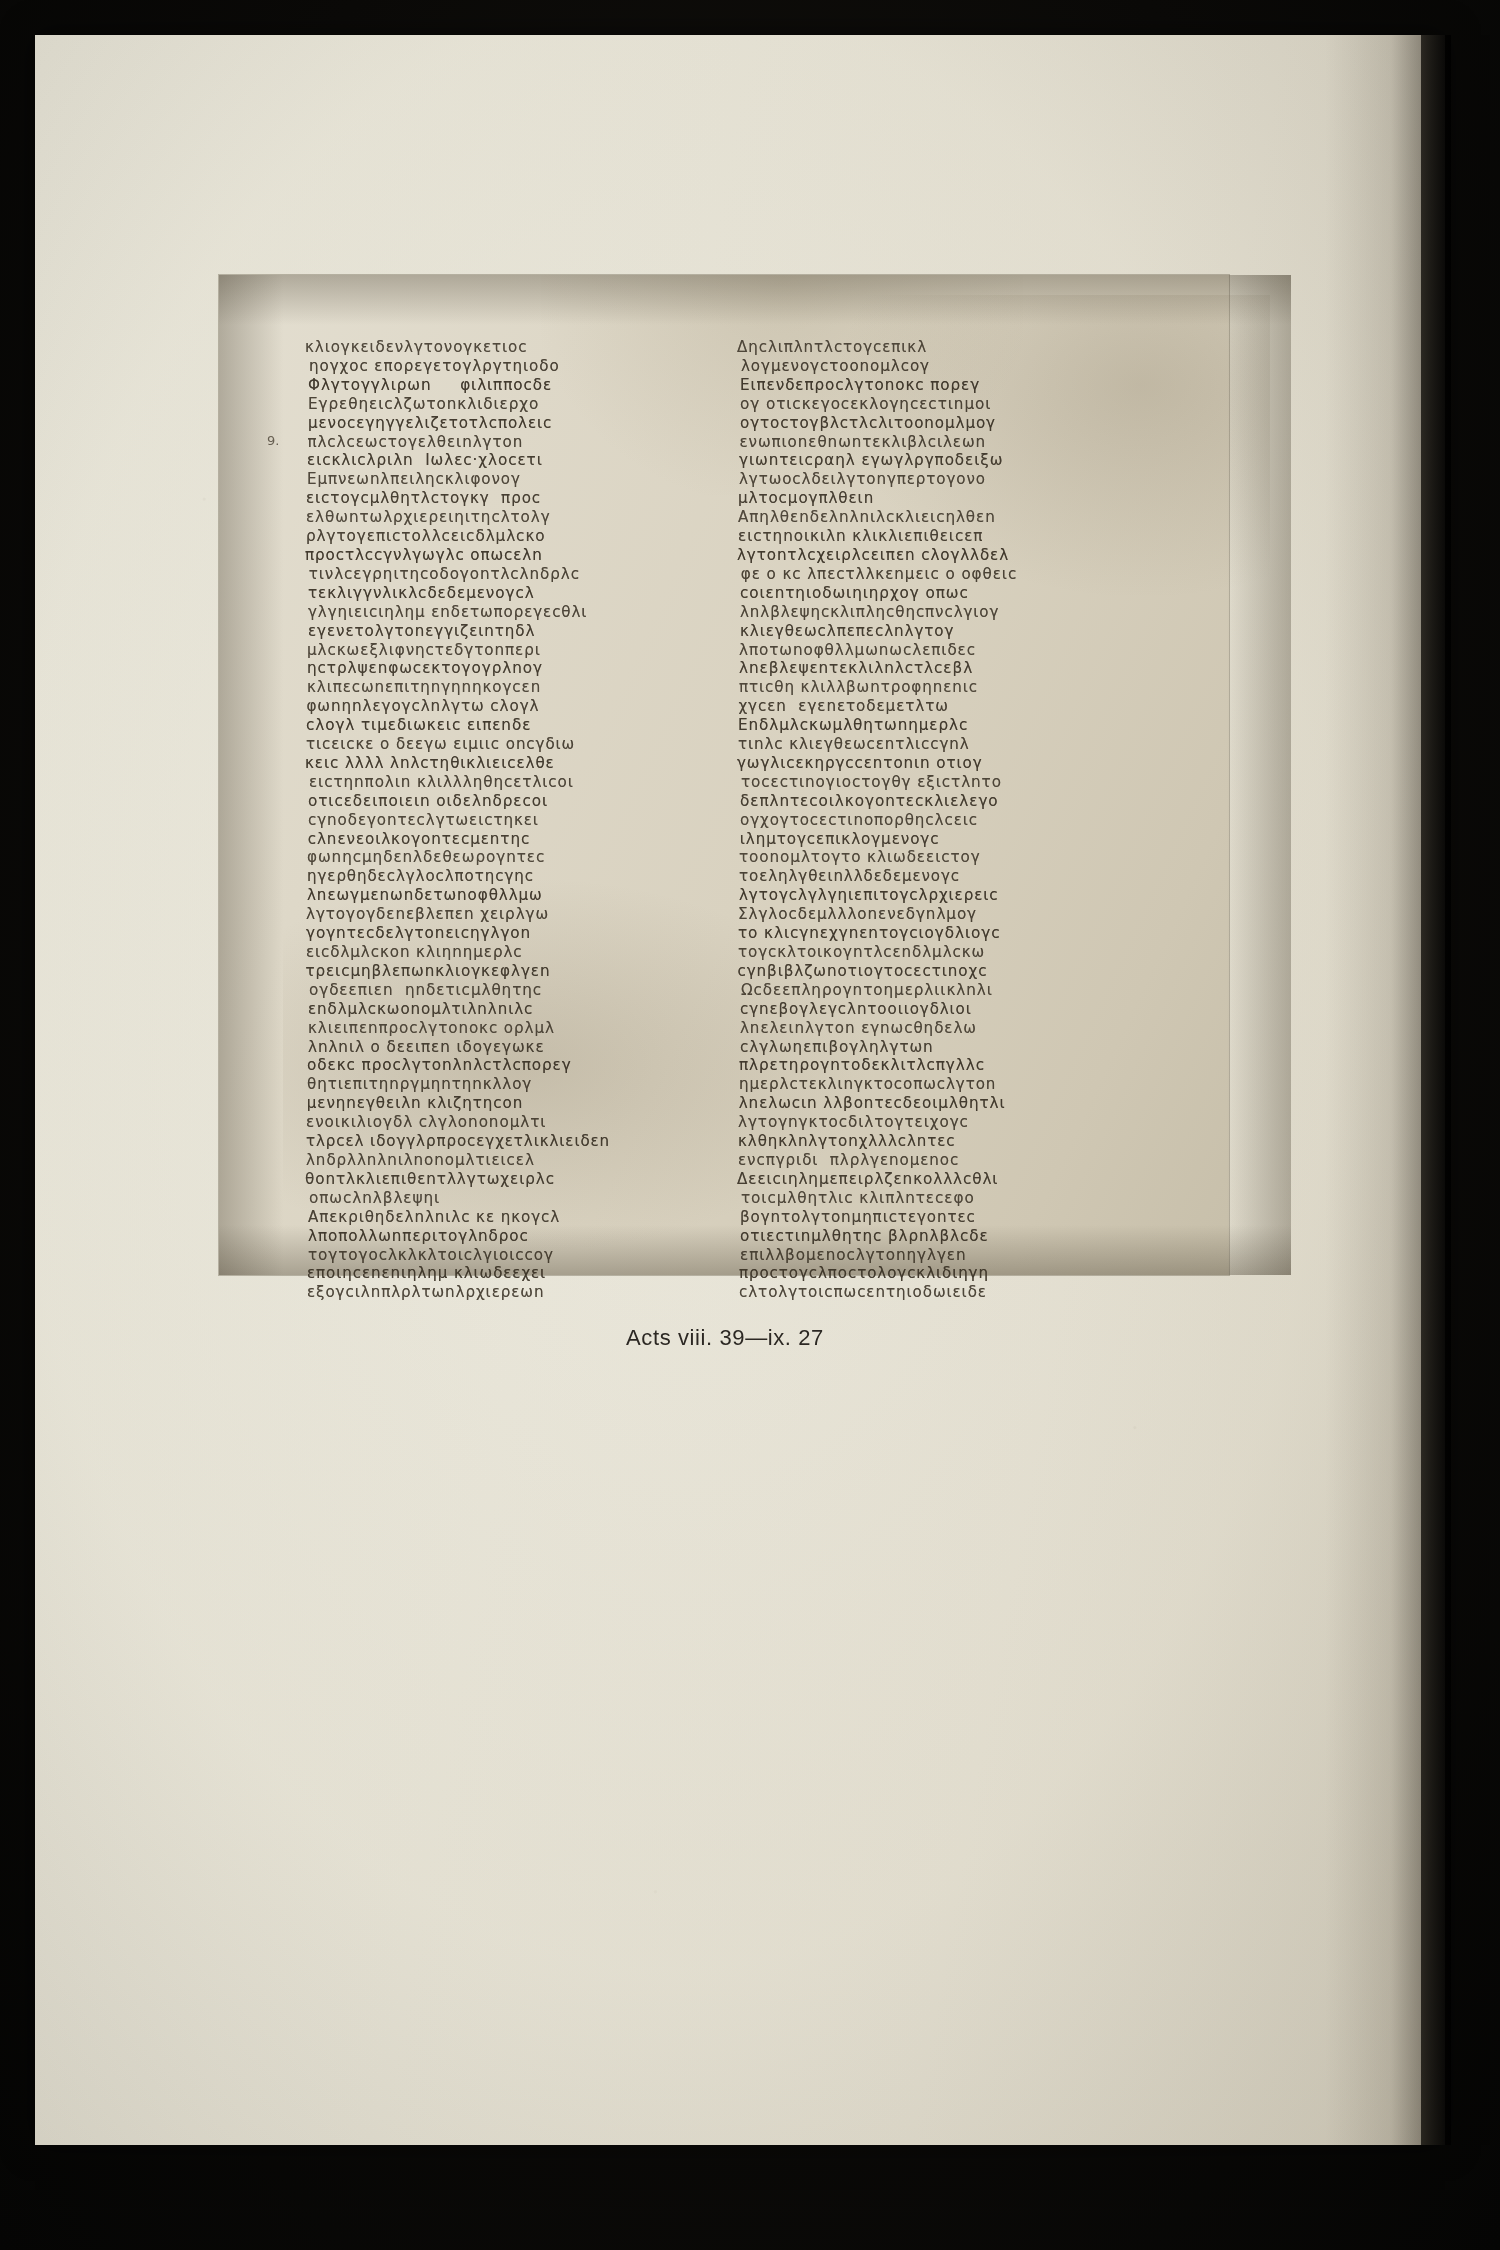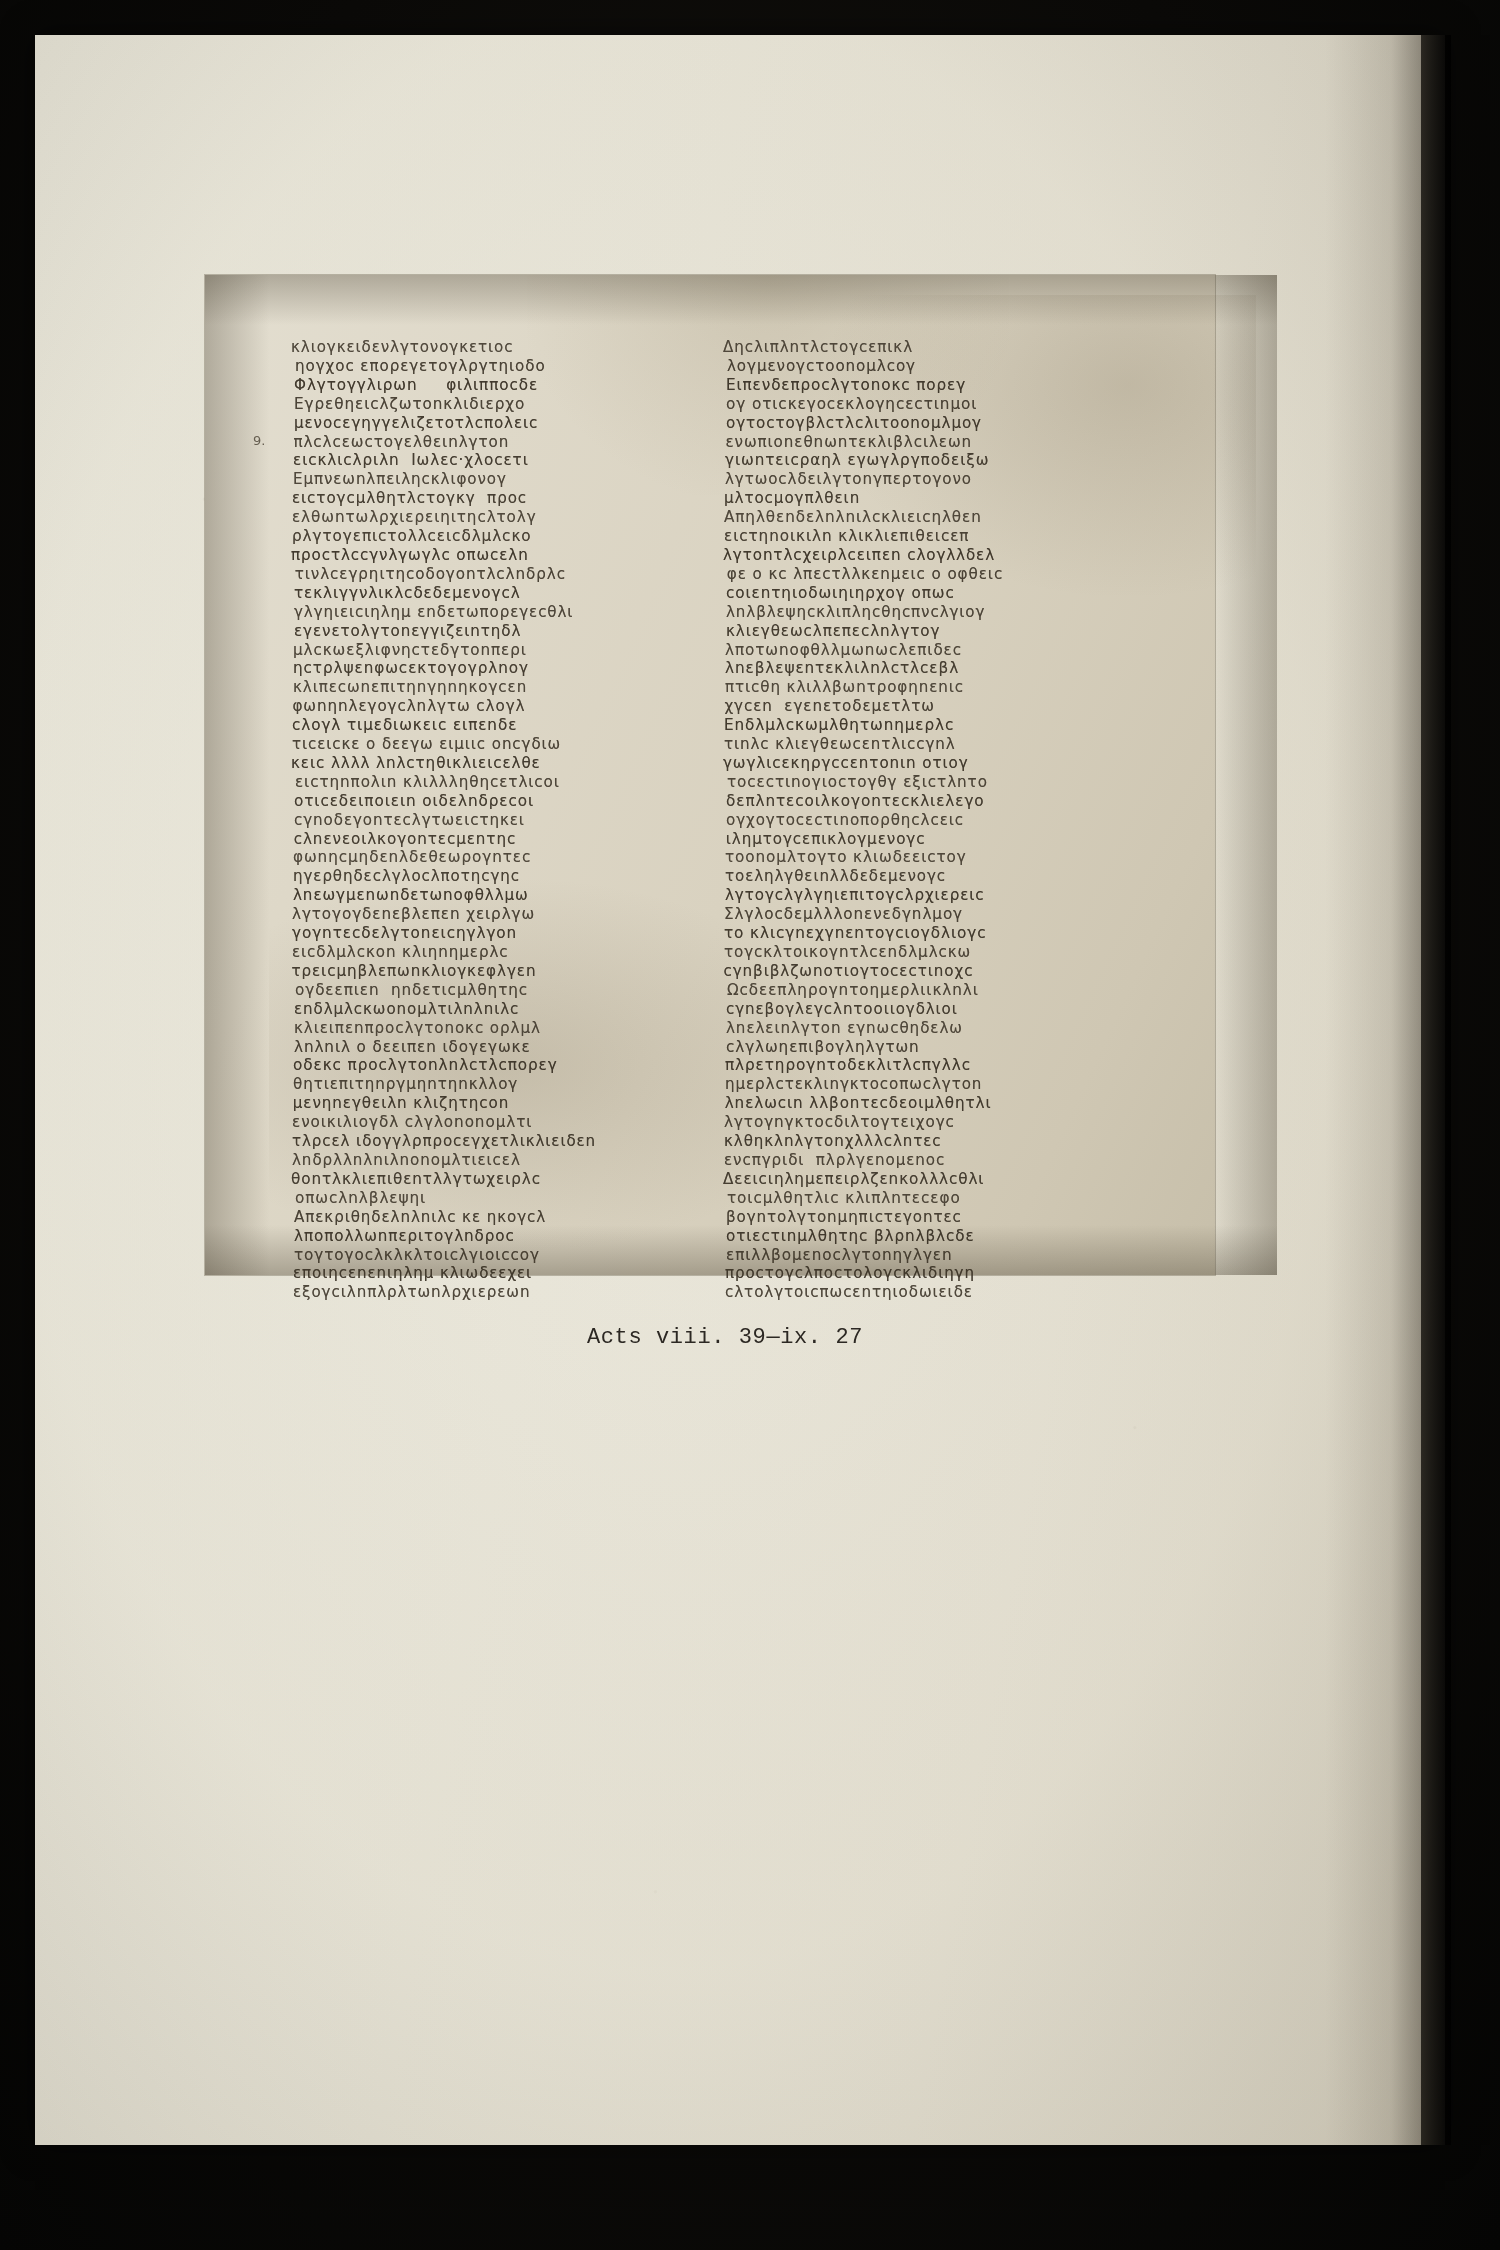--- a/index.html
+++ b/index.html
@@ -55,21 +55,21 @@
   .page-vignette {
     position: absolute;
     inset: 0;
     background: radial-gradient(ellipse at 45% 45%, rgba(255,255,255,0.08) 0%, rgba(120,105,75,0.05) 60%, rgba(60,50,30,0.16) 100%);
     pointer-events: none;
   }
 
   
   .plate-wrap {
     position: absolute;
-    left: 170px;
+    left: 184px;
     top: 240px;
     width: 1072px;
     height: 1000px;
     border-radius: 22px;
   }
   .plate {
     position: absolute;
     left: 0;
     top: 0;
     width: 1010px;
@@ -154,21 +154,21 @@
     opacity: 0.8;
   }
 
   
   .caption {
     position: absolute;
     left: 185px;
     top: 1290px;
     width: 1010px;
     text-align: center;
-    font-family: Liberation Mono, monospace;
+    font-family: Liberation Sans, sans-serif;
     font-size: 22px;
     letter-spacing: 0.6px;
     color: #2c2823;
   }
 
   
   .speckle {
     position: absolute;
     inset: 0;
     pointer-events: none;

